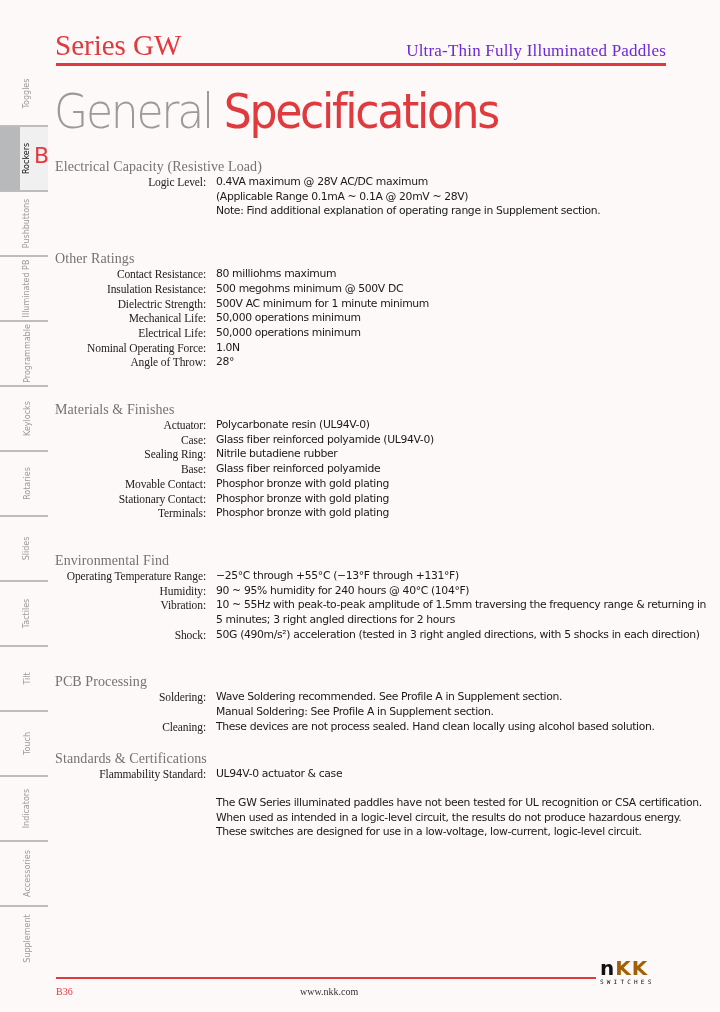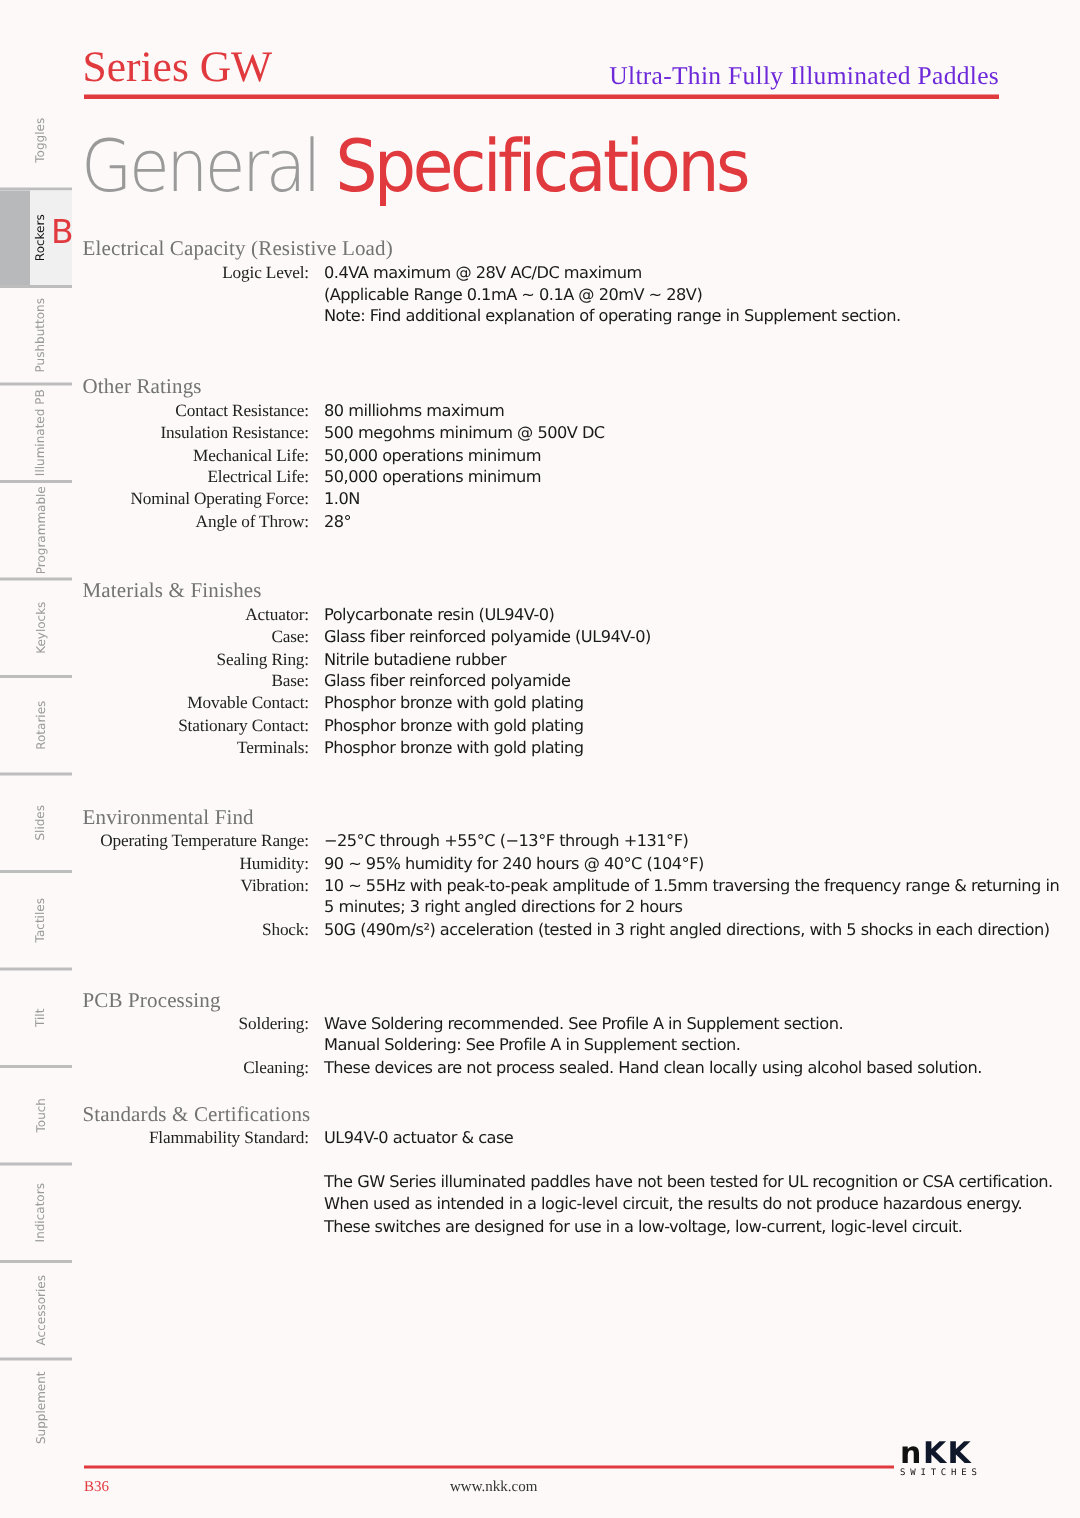--- a/index.html
+++ b/index.html
@@ -81,21 +81,21 @@
     position:absolute; left:56px; top:986px; font-family:"Liberation Serif", serif;
     font-size:10px; color:#e0393e;
   }
   .website {
     position:absolute; left:300px; top:986px; font-family:"Liberation Serif", serif;
     font-size:10px; color:#333;
   }
   .logo { position:absolute; left:600px; top:959px; width:66px; height:24px; }
   .logo .word { font-family:"DejaVu Sans", sans-serif; font-weight:bold; font-size:20px; line-height:18px; letter-spacing:1px; }
   .logo .n { color:#111; }
-  .logo .kk { color:#0f172a; }
+  .logo .kk { color:#a16207; }
   .logo .sub { font-family:"DejaVu Sans Mono", monospace; font-size:6px; letter-spacing:3.2px; color:#111; line-height:8px; margin-top:1px; }
 </style>
 </head>
 <body>
 
 <div class="series-title">Series GW</div>
 <div class="subtitle">Ultra-Thin Fully Illuminated Paddles</div>
 <div class="rule-top"></div>
 <div class="big-title">
   <span class="g">General</span>
@@ -194,20 +194,24 @@
     <div class="sec-title">Other Ratings</div>
     <div class="row">
         <div class="k">Contact Resistance:</div>
         <div class="v">80 milliohms maximum</div>
       </div>
     <div class="row">
         <div class="k">Insulation Resistance:</div>
         <div class="v">500 megohms minimum @ 500V DC</div>
       </div>
     <div class="row">
+        <div class="k">Dielectric Strength:</div>
+        <div class="v">500V AC minimum for 1 minute minimum</div>
+      </div>
+    <div class="row">
         <div class="k">Mechanical Life:</div>
         <div class="v">50,000 operations minimum</div>
       </div>
     <div class="row">
         <div class="k">Electrical Life:</div>
         <div class="v">50,000 operations minimum</div>
       </div>
     <div class="row">
         <div class="k">Nominal Operating Force:</div>
         <div class="v">1.0N</div>

